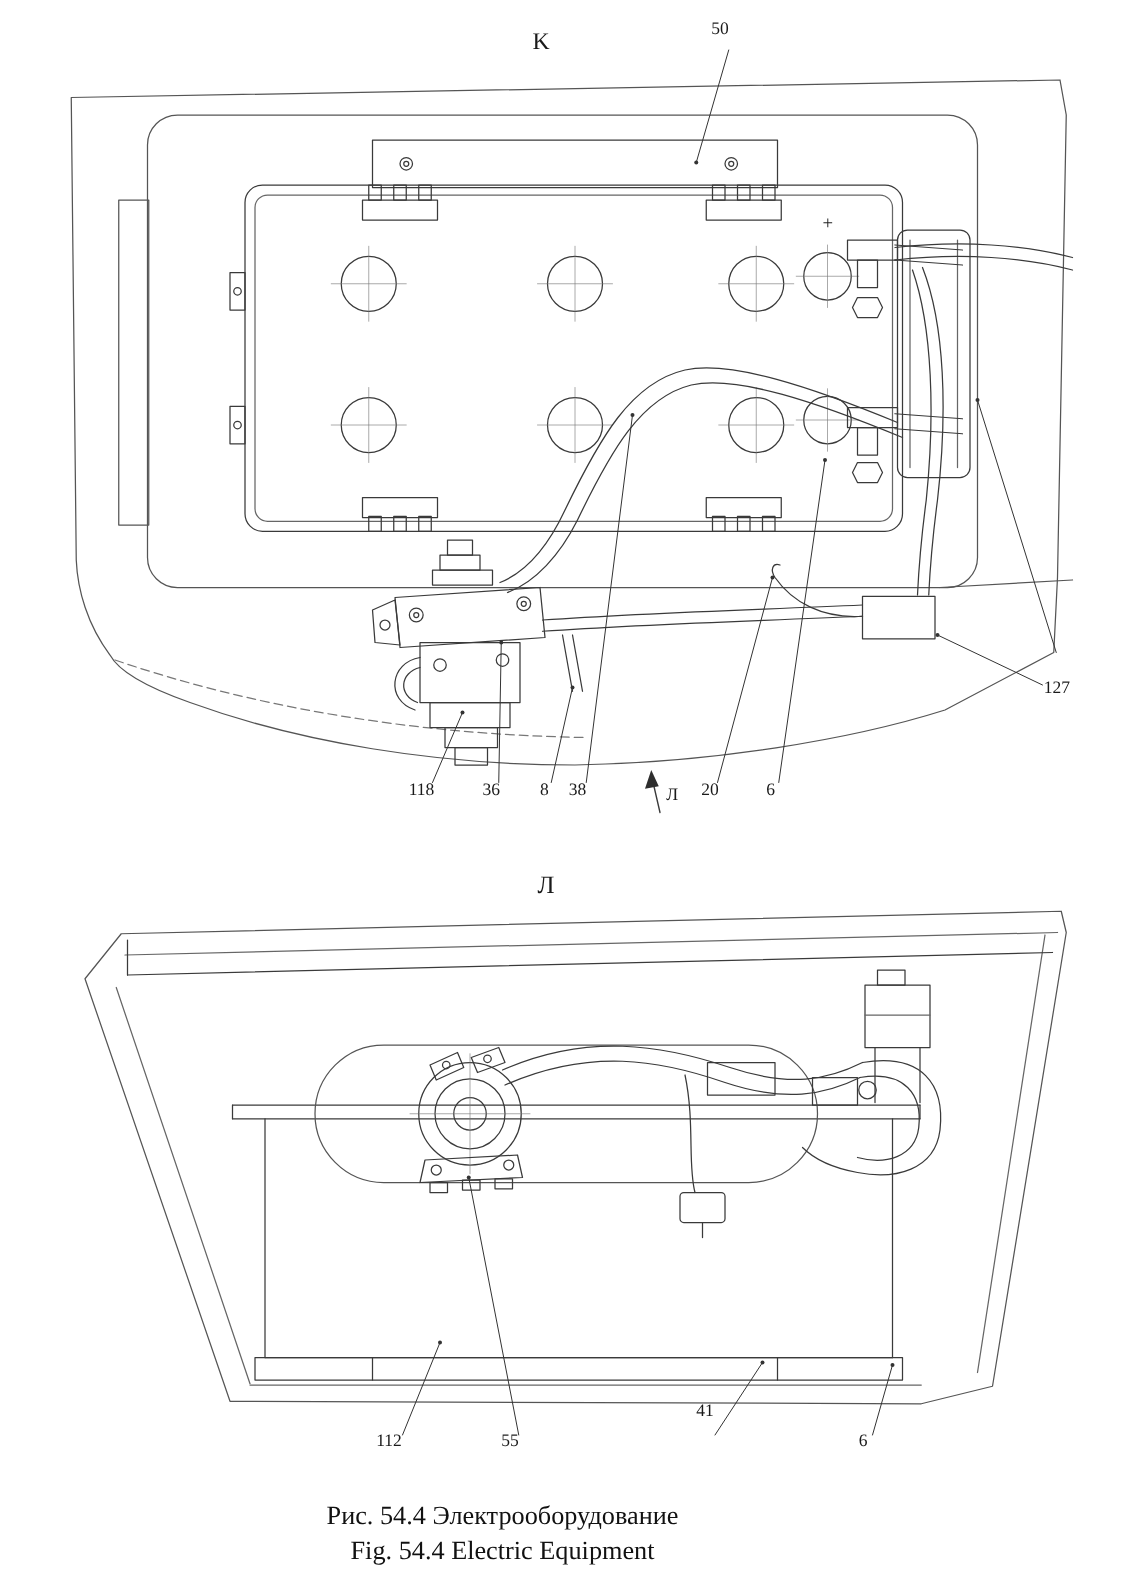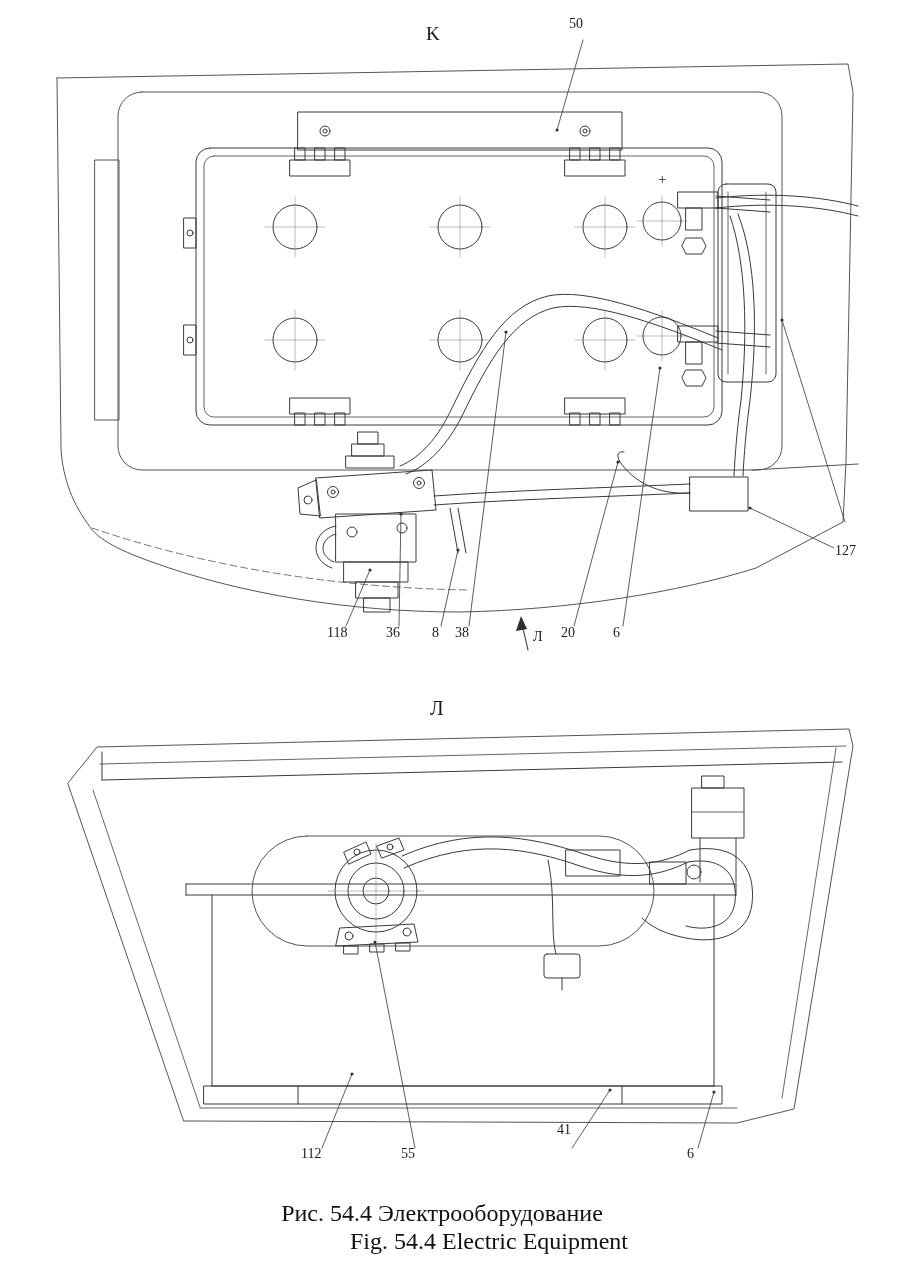--- a/index.html
+++ b/index.html
@@ -28,27 +28,26 @@
     font-family:"DejaVu Serif","Liberation Serif",serif;
     color:rgba(125,125,125,0.55);
     letter-spacing:2px;
     z-index:2;
     line-height:1;
   }
   .caption{
     position:absolute;
     left:0;width:804px;
     text-align:center;
-    font-size:24px;
+    font-size:21px;
     color:#111;
     z-index:3;
-    padding-left:40px;
   }
   .cap1{top:1200px;}
-  .cap2{top:1228px;margin-left:47px;}
+  .cap2{top:1228px;}
 </style>
 </head>
 <body>
 
 <div class="page">
 
   <svg class="drawing" width="900" height="1275" viewBox="0 0 900 1275" fill="none" stroke="#3a3a3a" stroke-width="1" stroke-linecap="round" stroke-linejoin="round">
 
     <g>
 

